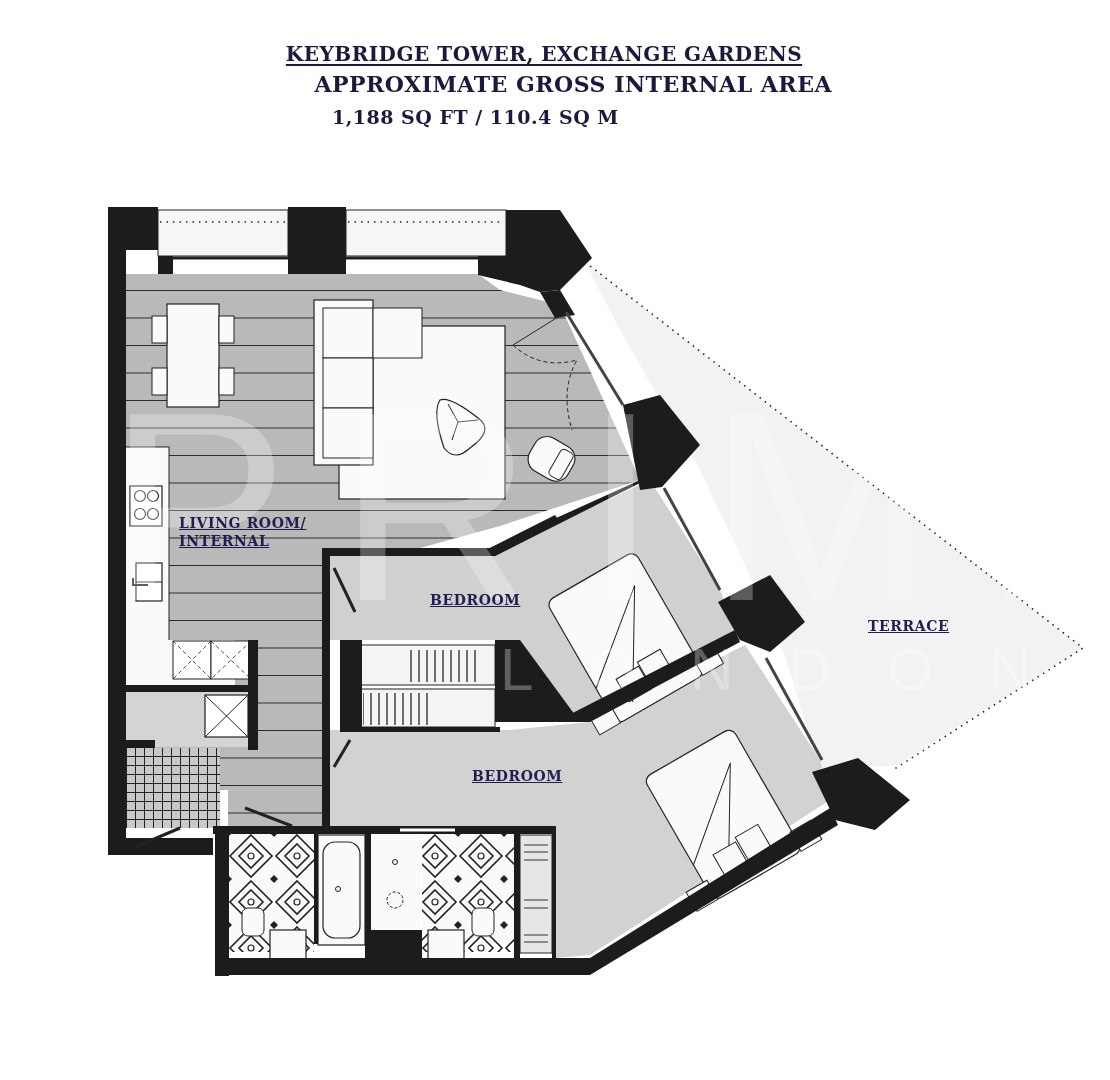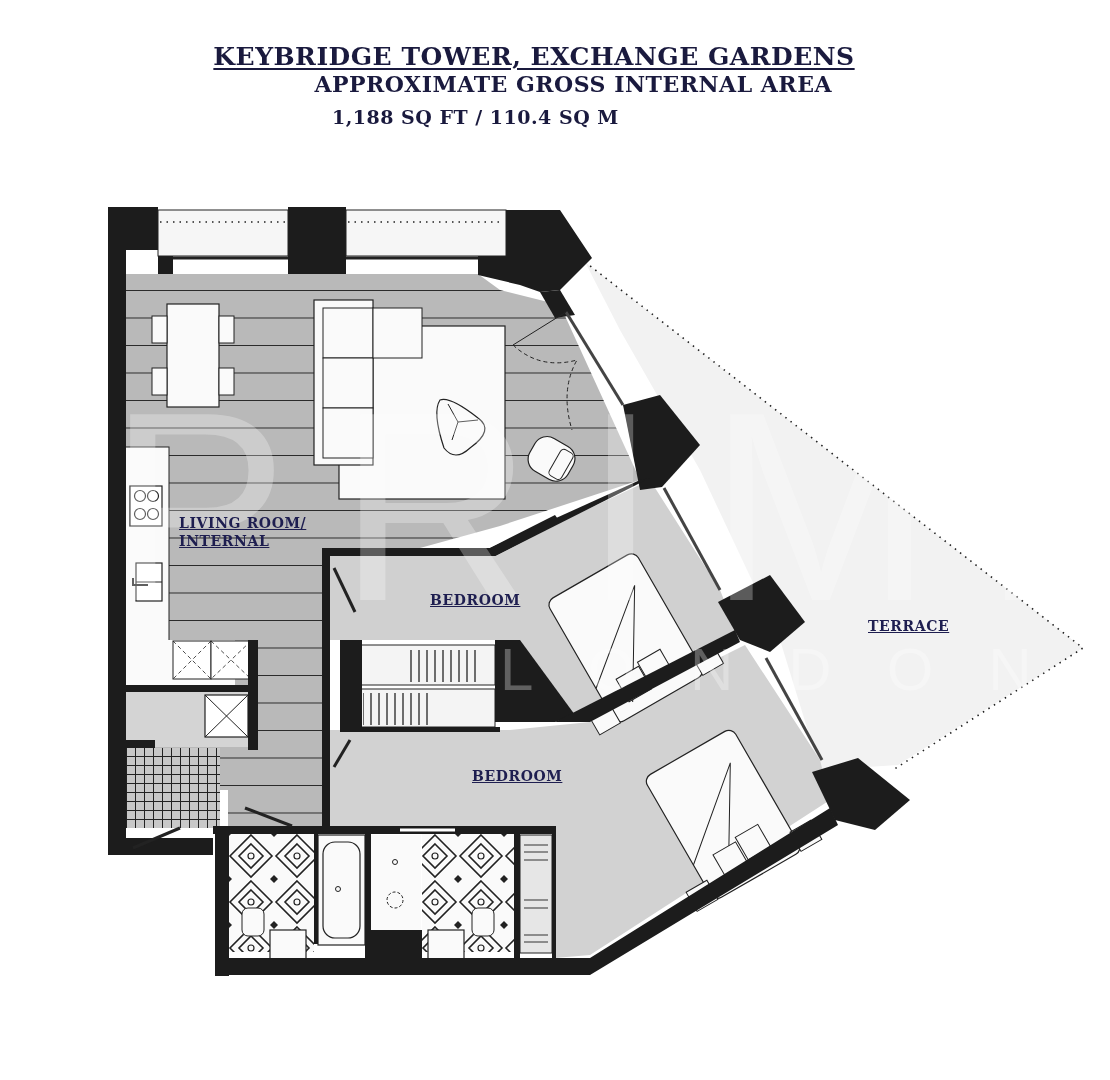--- a/index.html
+++ b/index.html
@@ -1,18 +1,18 @@
 <!DOCTYPE html>
 <html><head>
 <meta charset="utf-8">
 <style>
   html, body { margin:0; padding:0; background:#ffffff; }
   body { width:1110px; height:1080px; position:relative; overflow:hidden; font-family:"DejaVu Serif", serif; }
   .hdr { position:absolute; left:0; width:1110px; color:#1a1a3e; font-family:"DejaVu Serif", serif; font-weight:bold; letter-spacing:0.5px; }
-  .hdr-title { top:42px; left:183px; width:702px; font-size:25px; text-decoration:underline; text-decoration-thickness:2px; text-underline-offset:3px; white-space:nowrap; text-align:center; }
+  .hdr-title { top:42px; left:193px; width:702px; font-size:20px; text-decoration:underline; text-decoration-thickness:2px; text-underline-offset:3px; white-space:nowrap; text-align:center; }
   .hdr-sub { top:71px; left:218px; width:614px; font-size:22px; white-space:nowrap; text-align:right; }
   .hdr-area { top:98px; left:332px; width:320px; font-size:19px; white-space:nowrap;margin-top:8px; }
   #plan { position:absolute; left:0; top:0; }
   .room-label { position:absolute; color:#1e1e50; font-family:"DejaVu Serif", serif; font-weight:bold; font-size:14px; letter-spacing:0.6px; white-space:nowrap; line-height:18px;text-decoration:underline; }
 </style>
 </head>
 <body>
 
 <div class="hdr hdr-title">KEYBRIDGE TOWER, EXCHANGE GARDENS</div>
 <div class="hdr hdr-sub">APPROXIMATE GROSS INTERNAL AREA</div>

